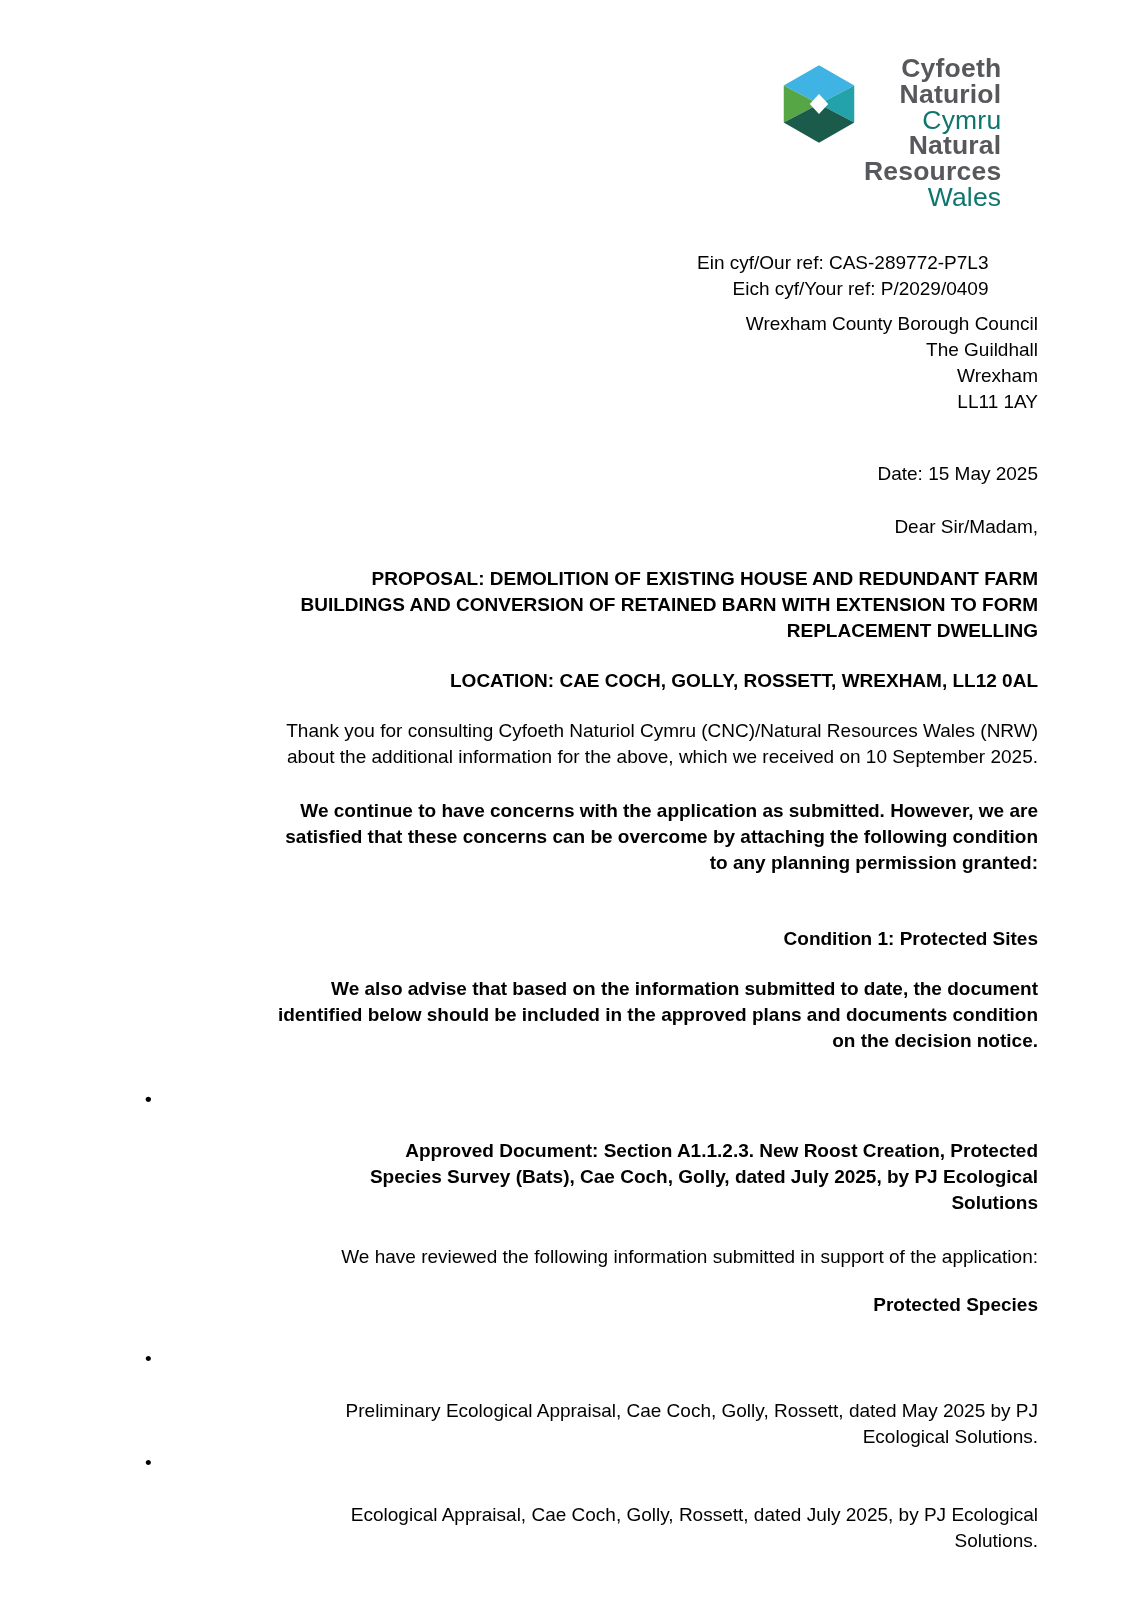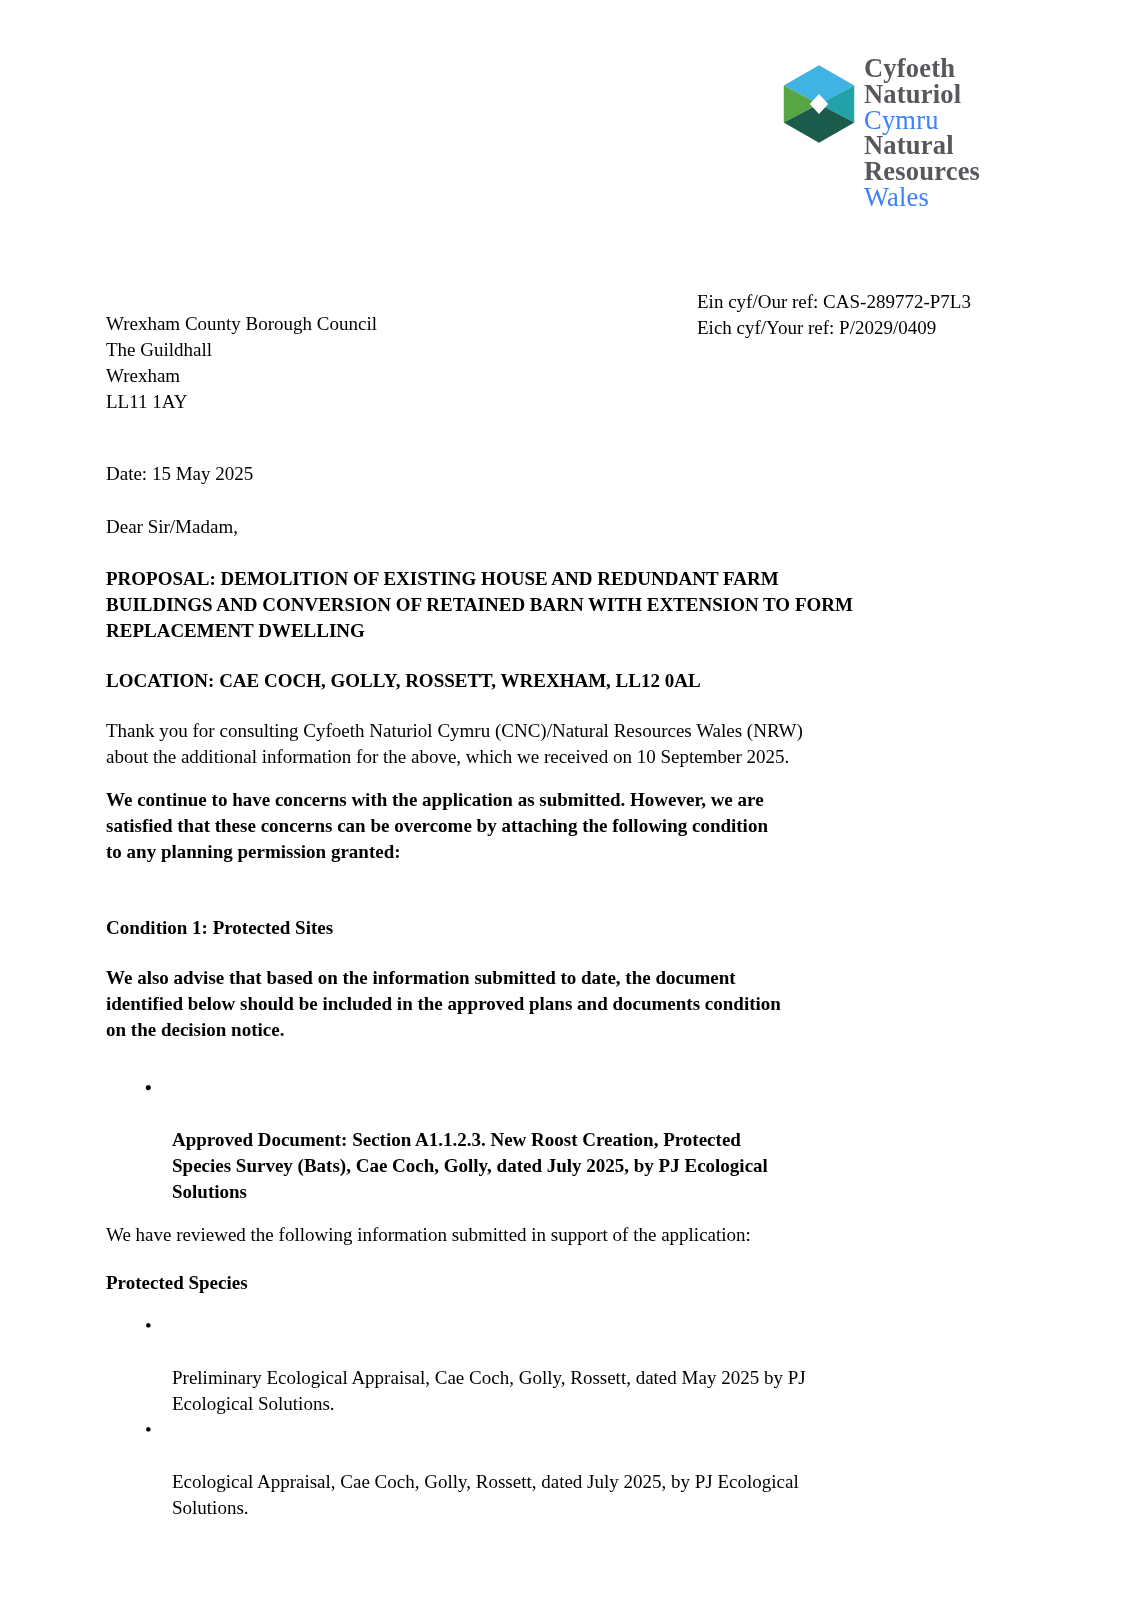--- a/index.html
+++ b/index.html
@@ -1,45 +1,46 @@
 <!DOCTYPE html>
 <html><head>
 <meta charset="utf-8">
 <style>
   html,body { margin:0; padding:0; background:#ffffff; }
   .page {
     position:relative;
     width:1132px; height:1600px;
     background:#ffffff;
-    font-family:Liberation Serif, serif;
+    font-family:Liberation Sans, sans-serif;
     font-size:19px; line-height:26px; color:#000;
     overflow:hidden;
+    text-align:right;
   }
 
   
   .logo { position:absolute; left:777px; top:56px; display:flex; }
   .logo-hex { width:84px; height:82px; margin-top:7px; margin-right:3px; flex:none; }
   .logo-text { font-size:26.5px; line-height:25.8px; font-weight:bold;
                color:#57585c; letter-spacing:.2px; white-space:nowrap; }
-  .logo-text .light { font-weight:400; color:#3b82f6; }
+  .logo-text .light { font-weight:400; color:#0f766e; }
 
   
-  .refs { position:absolute; left:697px; top:250px; white-space:nowrap;margin-top:39px; }
+  .refs { position:absolute; left:697px; top:250px; white-space:nowrap; }
 
   
   .col { position:absolute; left:106px; top:311px; width:932px; }
   .para { white-space:pre-line; margin:0; }
   .bold { font-weight:bold; }
 
   .li { position:relative; padding-left:66px; white-space:pre-line; }
   .li .dot { position:absolute; left:39px; top:0; }
 
   
   .mt46{margin-top:46px}.mt34{margin-top:50px}.mt32{margin-top:32px}
-  .mt28{margin-top:17px}.mt27{margin-top:27px}.mt26{margin-top:26px}
+  .mt28{margin-top:28px}.mt27{margin-top:27px}.mt26{margin-top:26px}
   .mt24{margin-top:24px}.mt22{margin-top:22px}
 </style>
 </head>
 <body>
 
 <div class="page">
 
   <div class="logo">
     <svg class="logo-hex" viewBox="0 0 100 96">
       <polygon points="8,26 50,2 92,26 50,48" fill="#3fb3e4"></polygon>

